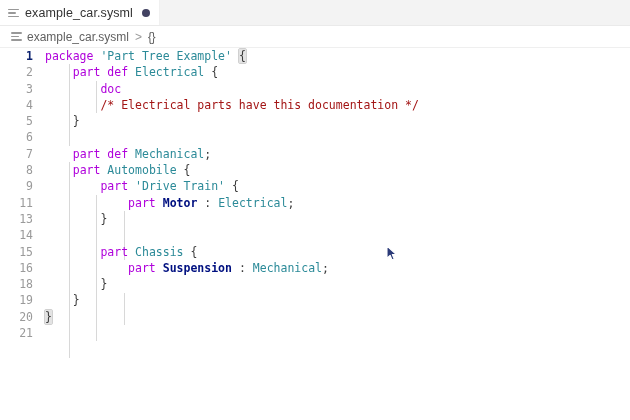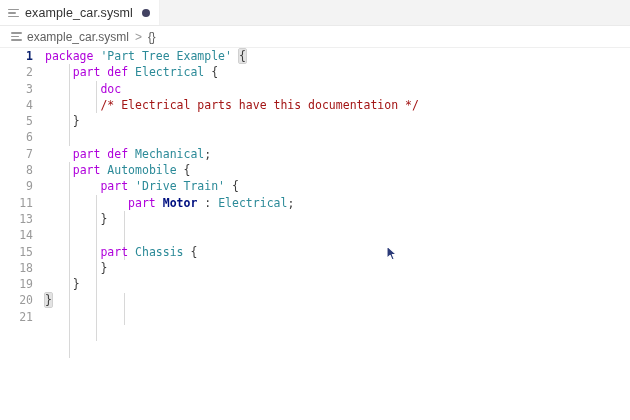--- a/index.html
+++ b/index.html
@@ -169,20 +169,24 @@
       <div class="row">
         <span class="ln">14</span>
         <span class="txt"></span>
       </div>
 
       <div class="row">
         <span class="ln">15</span>
         <span class="txt">        <span class="kw">part</span> <span class="ty">Chassis</span> <span class="pn">{</span></span>
       </div>
 
+      <div class="row">
+        <span class="ln">16</span>
+        <span class="txt">            <span class="kw">part</span> <span class="id">Suspension</span> <span class="pn">:</span> <span class="ty">Mechanical</span><span class="pn">;</span></span>
+      </div>
 
 
       <div class="row">
         <span class="ln">18</span>
         <span class="txt">        <span class="pn">}</span></span>
       </div>
 
       <div class="row">
         <span class="ln">19</span>
         <span class="txt">    <span class="pn">}</span></span>

